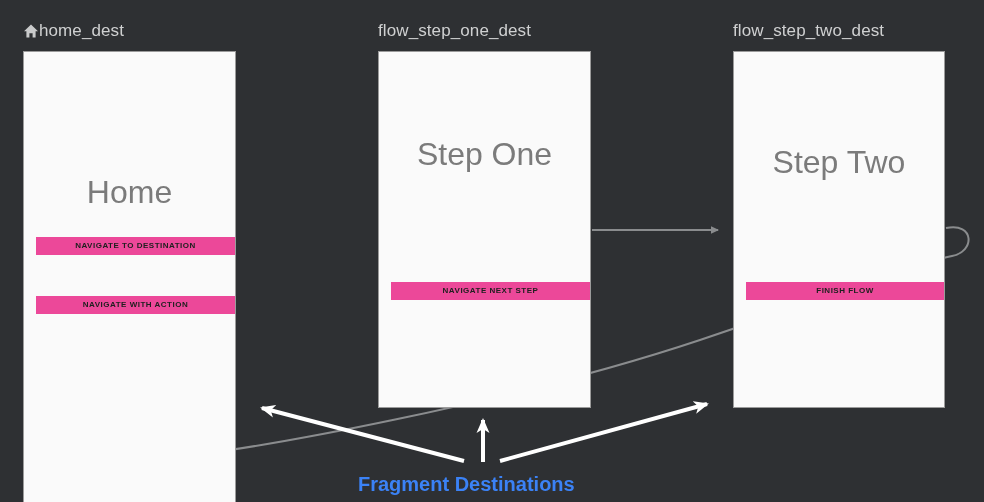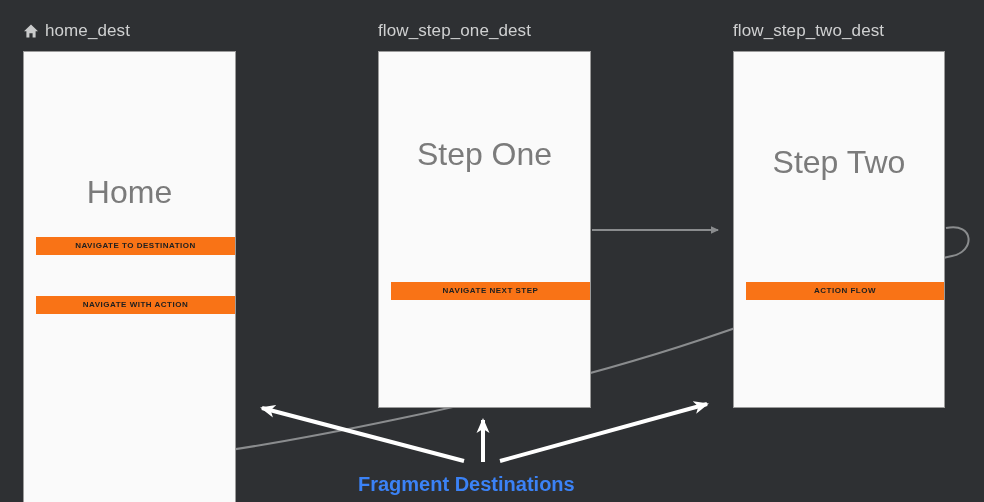--- a/index.html
+++ b/index.html
@@ -16,21 +16,21 @@
   .edges.under{z-index:1;}
   .edges.over{z-index:5;}
 
   
   .dest-label{
     position:absolute;
     color:#cfd0d1;
     font-size:17px;
     letter-spacing:.1px;
     white-space:nowrap;
-    display:flex;align-items:center;gap:6px;
+    display:flex;align-items:center;
     z-index:3;
   }
   .home-icon{display:inline-block;width:16px;height:16px;}
 
   
   .panel{
     position:absolute;
     background:#fafafa;
     border:1px solid #9b9b9b;
     box-sizing:border-box;
@@ -41,21 +41,21 @@
     left:0;right:0;
     text-align:center;
     color:#7b7b7b;
     font-size:32px;
     font-weight:400;
     white-space:nowrap;
   }
   .btn{
     position:absolute;
     left:12px;right:0;
-    background:#f97316;
+    background:#ec4899;
     color:#202020;
     font-size:8px;
     font-weight:bold;
     letter-spacing:.5px;
     text-align:center;
     line-height:18px;
     height:18px;
     white-space:nowrap;
     overflow:hidden;
   }
@@ -111,21 +111,21 @@
     <div class="btn" style="top:214px;margin-top:30px;">NAVIGATE WITH ACTION</div>
   </div>
 
   <div class="panel" style="left:378px;top:51px;width:213px;height:357px;text-decoration:underline;">
     <div class="panel-title" style="top:84px;">Step One</div>
     <div class="btn" style="top:230px;">NAVIGATE NEXT STEP</div>
   </div>
 
   <div class="panel" style="left:733px;top:51px;width:212px;height:357px;">
     <div class="panel-title" style="top:84px;margin-top:8px;">Step Two</div>
-    <div class="btn" style="top:230px;">ACTION FLOW</div>
+    <div class="btn" style="top:230px;">FINISH FLOW</div>
   </div>
 
   <svg class="edges over" viewBox="0 0 984 502" xmlns="http://www.w3.org/2000/svg">
     <defs>
       <marker id="whitehead" markerWidth="16" markerHeight="14" refX="13" refY="7" orient="auto" markerUnits="userSpaceOnUse">
         <path d="M0,0.5 L15,7 L0,13.5 L4,7 z" fill="#ffffff"></path>
       </marker>
     </defs>
 
     <line x1="464" y1="461" x2="262" y2="408" stroke="#ffffff" stroke-width="4" marker-end="url(#whitehead)"></line>

